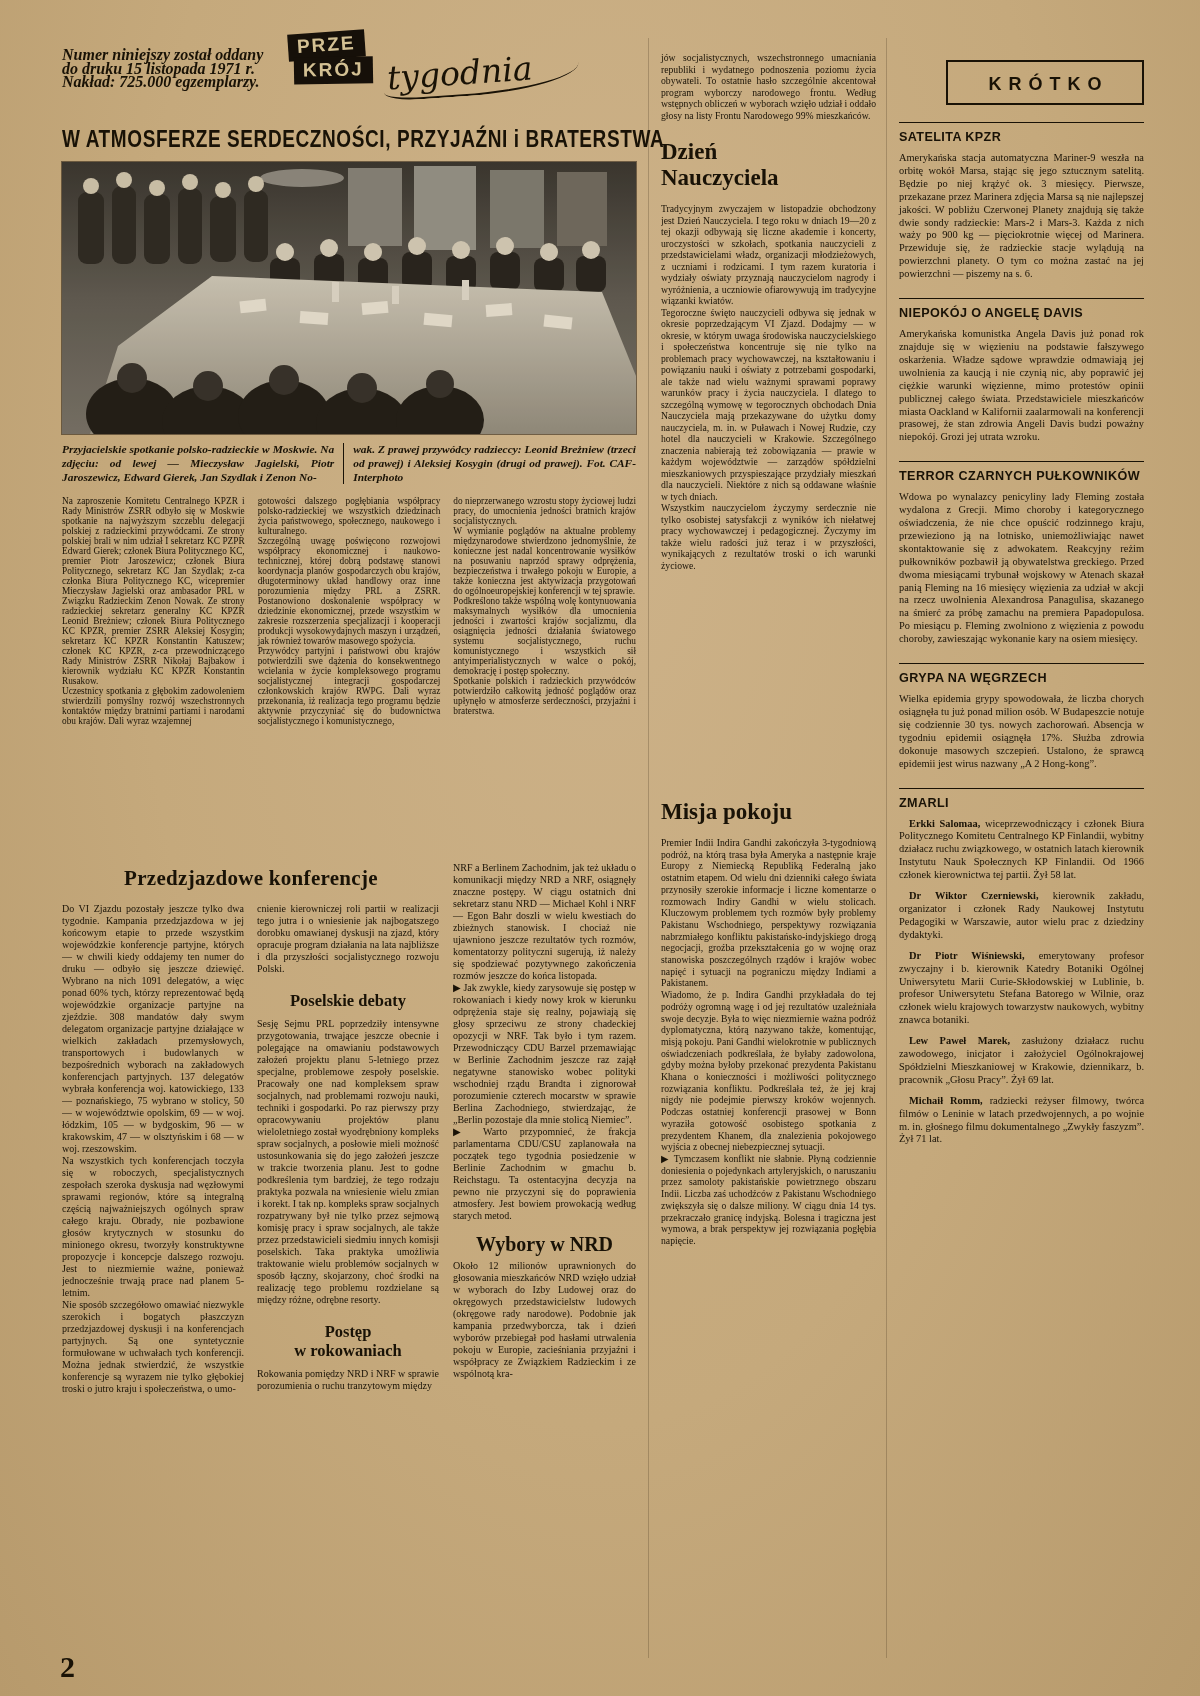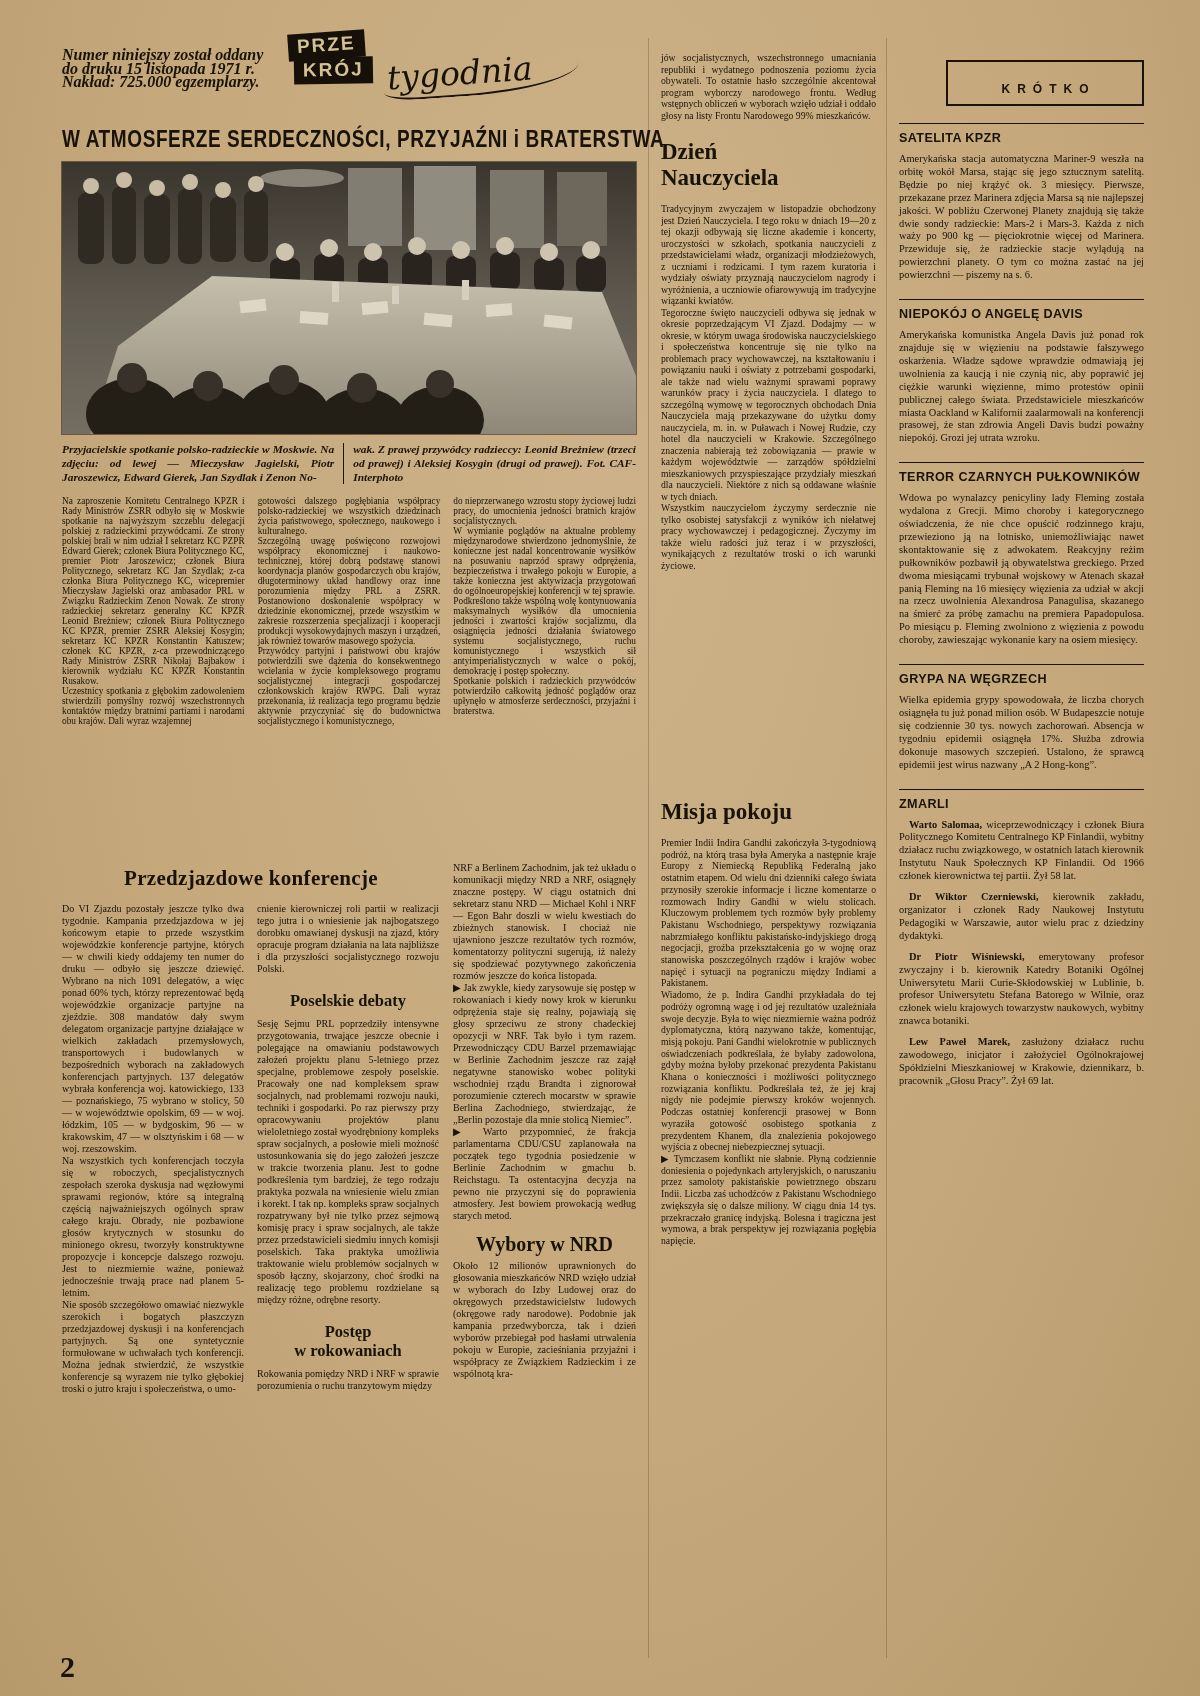--- a/index.html
+++ b/index.html
@@ -53,21 +53,21 @@
   .conf-title { font-size:21px; font-weight:bold; text-align:center; margin:4px 0 12px; letter-spacing:.3px; }
   .sub-title  { font-size:16.5px; font-weight:bold; text-align:center; margin:16px 0 8px; white-space:pre-line; line-height:19px; }
   .c3-title   { font-size:20px; font-weight:bold; text-align:center; margin:16px 0 10px; }
 
   .mid-overflow { font-size:9.7px; line-height:11.5px; }
   .mid-title { font-size:23px; font-weight:bold; text-align:left; line-height:26px; margin:18px 0 12px; white-space:pre-line; }
   .teacher-body { font-size:9.7px; line-height:11.5px; height:578px; overflow:hidden; }
   .peace-body   { font-size:9.7px; line-height:11.7px; height:706px; overflow:hidden; }
 
   .krotko { border:2.5px solid #191206; font-family:"Liberation Sans", sans-serif; font-weight:bold;
-            font-size:12px; letter-spacing:7px; text-align:center; padding:20px 2px 8px 9px;
+            font-size:18px; letter-spacing:7px; text-align:center; padding:12px 2px 8px 9px;
             width:198px; margin:22px 0 8px auto; }
   .sb-sec   { border-top:1.5px solid #191206; margin-top:17px; padding-top:4px; }
   .sb-title { font-family:"Liberation Sans", sans-serif; font-weight:bold; font-size:12.6px;
               letter-spacing:.4px; margin:3px 0 7px; line-height:15px; }
   .sb-body  { font-size:10.4px; line-height:12.9px; text-align:justify; white-space:pre-line; hyphens:auto; }
   .death    { font-size:10.4px; line-height:12.9px; text-align:justify; margin-bottom:8px; text-indent:10px; hyphens:auto; }
 
   .page-num { position:absolute; left:60px; bottom:12px; font-size:30px; font-weight:bold; }
 </style>
 </head>
@@ -255,21 +255,22 @@
       <div class="sb-body">Wdowa po wynalazcy penicyliny lady Fleming została wydalona z Grecji. Mimo choroby i kategorycznego oświadczenia, że nie chce opuścić rodzinnego kraju, przewieziono ją na lotnisko, uniemożliwiając nawet skontaktowanie się z adwokatem. Reakcyjny reżim pułkowników pozbawił ją obywatelstwa greckiego. Przed dwoma miesiącami trybunał wojskowy w Atenach skazał panią Fleming na 16 miesięcy więzienia za udział w akcji na rzecz uwolnienia Alexandrosa Panagulisa, skazanego na śmierć za próbę zamachu na premiera Papadopulosa. Po miesiącu p. Fleming zwolniono z więzienia z powodu choroby, zawieszając wykonanie kary na osiem miesięcy.</div>
     </div>
 
     <div class="sb-sec">
       <h3 class="sb-title">GRYPA NA WĘGRZECH</h3>
       <div class="sb-body">Wielka epidemia grypy spowodowała, że liczba chorych osiągnęła tu już ponad milion osób. W Budapeszcie notuje się codziennie 30 tys. nowych zachorowań. Absencja w tygodniu epidemii osiągnęła 17%. Służba zdrowia dokonuje masowych szczepień. Ustalono, że sprawcą epidemii jest wirus nazwany „A 2 Hong-kong”.</div>
     </div>
 
     <div class="sb-sec">
       <h3 class="sb-title">ZMARLI</h3>
-      <p class="death"><b>Warto Salomaa,</b> <span>wiceprzewodniczący i członek Biura Politycznego Komitetu Centralnego KP Finlandii, wybitny działacz ruchu związkowego, w ostatnich latach kierownik Instytutu Nauk Społecznych KP Finlandii. Od 1966 członek kierownictwa tej partii. Żył 58 lat.</span></p>
+      <p class="death"><b>Erkki Salomaa,</b> <span>wiceprzewodniczący i członek Biura Politycznego Komitetu Centralnego KP Finlandii, wybitny działacz ruchu związkowego, w ostatnich latach kierownik Instytutu Nauk Społecznych KP Finlandii. Od 1966 członek kierownictwa tej partii. Żył 58 lat.</span></p>
       <p class="death"><b>Dr Wiktor Czerniewski,</b> <span>kierownik zakładu, organizator i członek Rady Naukowej Instytutu Pedagogiki w Warszawie, autor wielu prac z dziedziny dydaktyki.</span></p>
       <p class="death"><b>Dr Piotr Wiśniewski,</b> <span>emerytowany profesor zwyczajny i b. kierownik Katedry Botaniki Ogólnej Uniwersytetu Marii Curie-Skłodowskiej w Lublinie, b. profesor Uniwersytetu Stefana Batorego w Wilnie, oraz członek wielu krajowych towarzystw naukowych, wybitny znawca botaniki.</span></p>
       <p class="death"><b>Lew Paweł Marek,</b> <span>zasłużony działacz ruchu zawodowego, inicjator i założyciel Ogólnokrajowej Spółdzielni Mieszkaniowej w Krakowie, dziennikarz, b. pracownik „Głosu Pracy”. Żył 69 lat.</span></p>
+      <p class="death"><b>Michaił Romm,</b> <span>radziecki reżyser filmowy, twórca filmów o Leninie w latach przedwojennych, a po wojnie m. in. głośnego filmu dokumentalnego „Zwykły faszyzm”. Żył 71 lat.</span></p>
     </div>
   </div>
 </div>
 
 <div class="page-num">2</div>
 
 </body></html>

